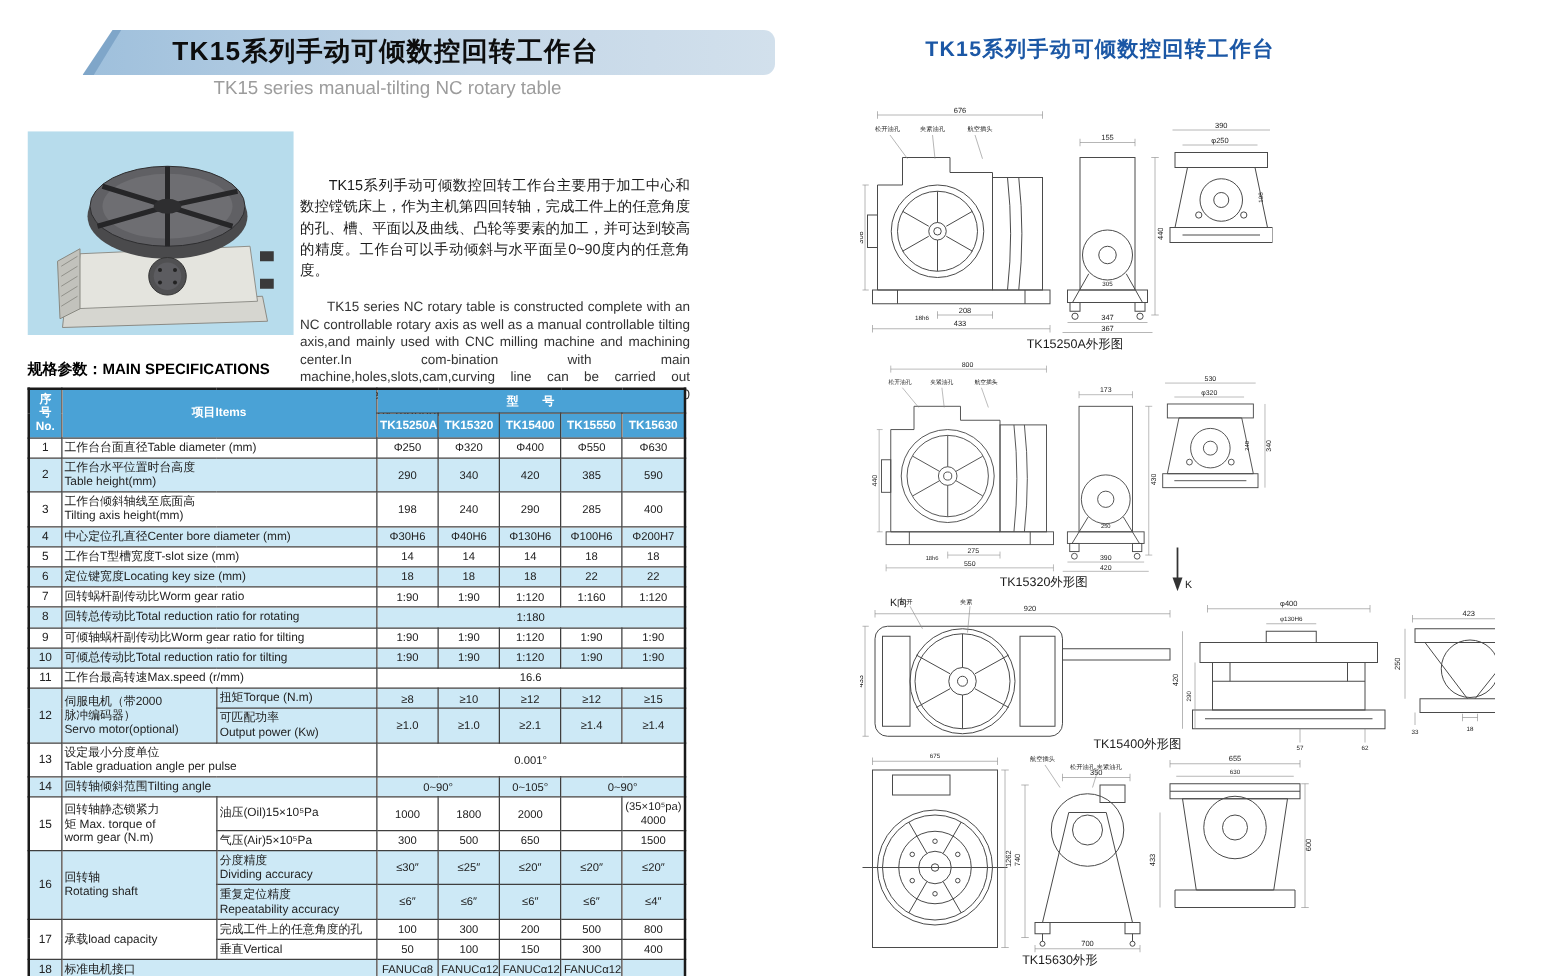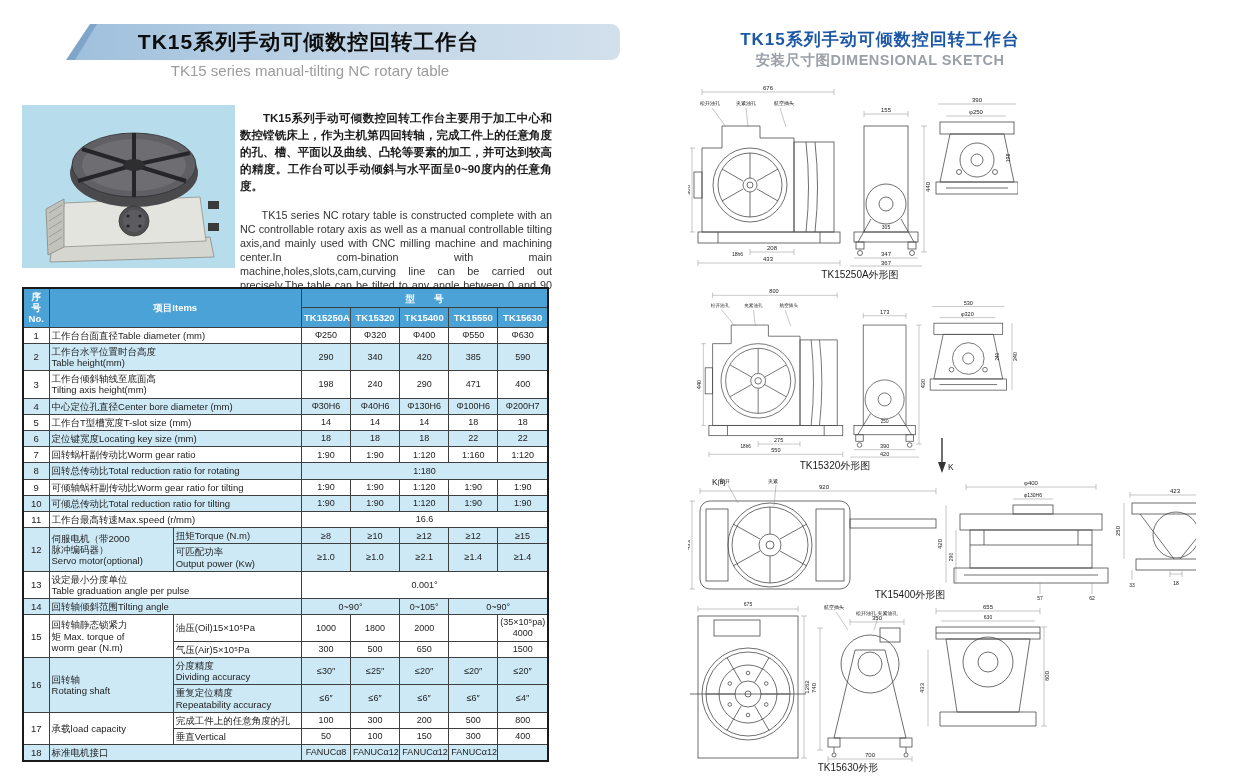--- a/index.html
+++ b/index.html
@@ -16,21 +16,21 @@
     font-size:21px;font-weight:bold;color:#0d0d0d;letter-spacing:1px;}
   .subtitle{position:absolute;left:75px;top:62px;width:470px;text-align:center;
     font-size:15px;color:#9c9c9c;}
 
   
   .photo{position:absolute;left:22px;top:105px;}
 
   
   .desc{position:absolute;left:240px;top:110px;width:312px;}
   .desc p{margin:0;text-align:justify;text-indent:2em;}
-  .desc .cn{font-size:11.5px;line-height:17px;font-weight:700;color:#1a1a1a;}
+  .desc .cn{font-size:11.5px;line-height:17px;font-weight:400;color:#1a1a1a;margin-top:31px;}
   .desc .en{font-size:10.8px;line-height:14px;color:#333;margin-top:13px;}
 
   
   .specs{position:absolute;left:22px;top:287px;width:527px;}
   .spec-heading{font-size:12px;font-weight:bold;color:#000;margin-bottom:6px;}
   table.spec{border-collapse:collapse;table-layout:fixed;width:527px;
     border:2px solid #1a1a1a;}
   table.spec th,table.spec td{border:1px solid #3f3f3f;white-space:pre-line;
     line-height:1.18;padding:2px 2px;overflow:hidden;}
   table.spec th{background:#4aa2d6;color:#fff;font-weight:bold;font-size:9.5px;text-align:center;}
@@ -88,20 +88,21 @@
       <rect x="186" y="118" width="11" height="8" fill="#3a3a3a"></rect>
     </g>
   </svg>
 
   <div class="desc">
     <p class="cn">TK15系列手动可倾数控回转工作台主要用于加工中心和数控镗铣床上，作为主机第四回转轴，完成工件上的任意角度的孔、槽、平面以及曲线、凸轮等要素的加工，并可达到较高的精度。工作台可以手动倾斜与水平面呈0~90度内的任意角度。</p>
     <p class="en">TK15 series NC rotary table is constructed complete with an NC controllable rotary axis as well as a manual controllable tilting axis,and mainly used with CNC milling machine and machining center.In com-bination with main machine,holes,slots,cam,curving line can be carried out precisely.The table can be tilted to any angle between 0 and 90 to horizontal by manual.</p>
   </div>
 
   <div class="specs">
+    <div class="spec-heading">规格参数：MAIN SPECIFICATIONS</div>
     <table class="spec">
       <colgroup>
         <col style="width:26px">
           <col style="width:124px">
           <col style="width:128px">
         <col style="width:49px">
           <col style="width:49px">
           <col style="width:49px">
           <col style="width:49px">
           <col style="width:50px">
@@ -141,21 +142,21 @@
         <td class="v">385</td>
         <td class="v">590</td>
       </tr>
       <tr class="w">
         <td class="no">3</td>
         <td class="lbl" colspan="2">工作台倾斜轴线至底面高
 Tilting axis height(mm)</td>
         <td class="v">198</td>
         <td class="v">240</td>
         <td class="v">290</td>
-        <td class="v">471</td>
+        <td class="v">285</td>
         <td class="v">400</td>
       </tr>
       <tr class="b">
         <td class="no">4</td>
         <td class="lbl" colspan="2">中心定位孔直径Center bore diameter (mm)</td>
         <td class="v">Φ30H6</td>
         <td class="v">Φ40H6</td>
         <td class="v">Φ130H6</td>
         <td class="v">Φ100H6</td>
         <td class="v">Φ200H7</td>
@@ -317,21 +318,20 @@
         <td class="v">FANUCα12</td>
         <td class="v">FANUCα12</td>
         <td class="v"></td>
       </tr>
     </tbody>
       </table>
 
   </div>
 
   <div class="r-title">TK15系列手动可倾数控回转工作台</div>
-  <div class="r-sub">安装尺寸图DIMENSIONAL SKETCH</div>
 
   <svg class="draw" style="left:688px;top:82px;width:330px;height:185px" viewBox="0 0 330 185">
     <g class="ln">
       <path d="M14,66 L14,150 L106,150 L106,56 L72,56 L72,44 L34,44 L34,66 Z"></path>
       <circle cx="62" cy="103" r="37"></circle>
         <circle cx="62" cy="103" r="32"></circle>
       <circle cx="62" cy="103" r="7"></circle>
         <circle cx="62" cy="103" r="3"></circle>
       <path d="M62,71 L62,96 M62,110 L62,135 M34,87 L55,99 M69,107 L90,119 M34,119 L55,107 M69,99 L90,87"></path>
       <rect x="106" y="60" width="40" height="90"></rect>

